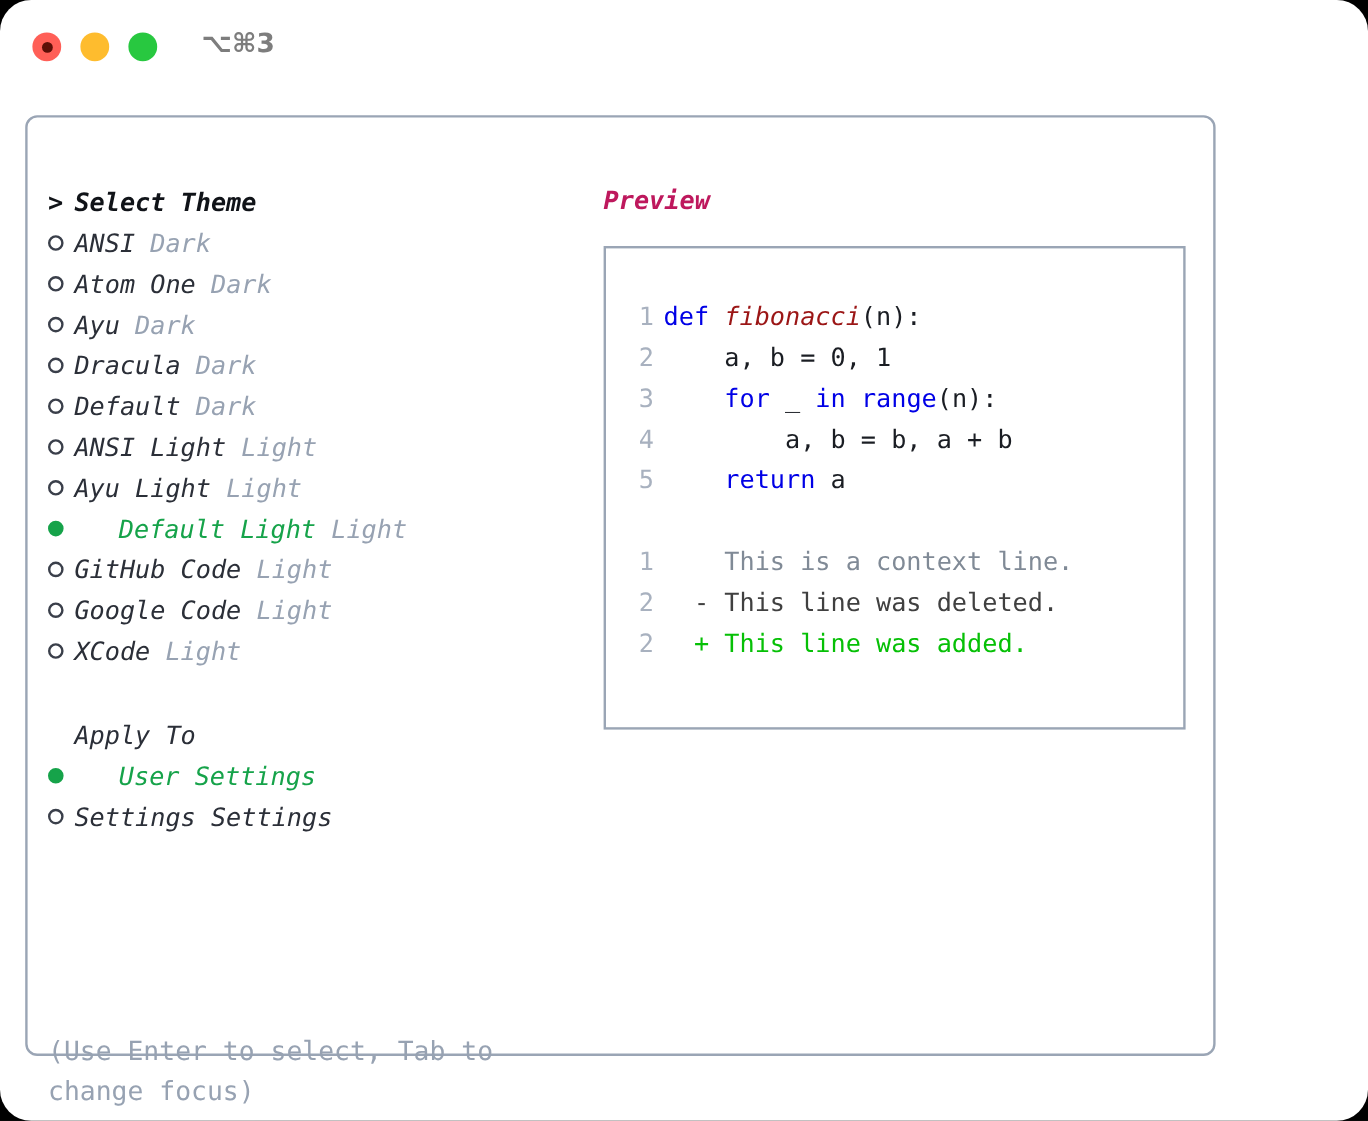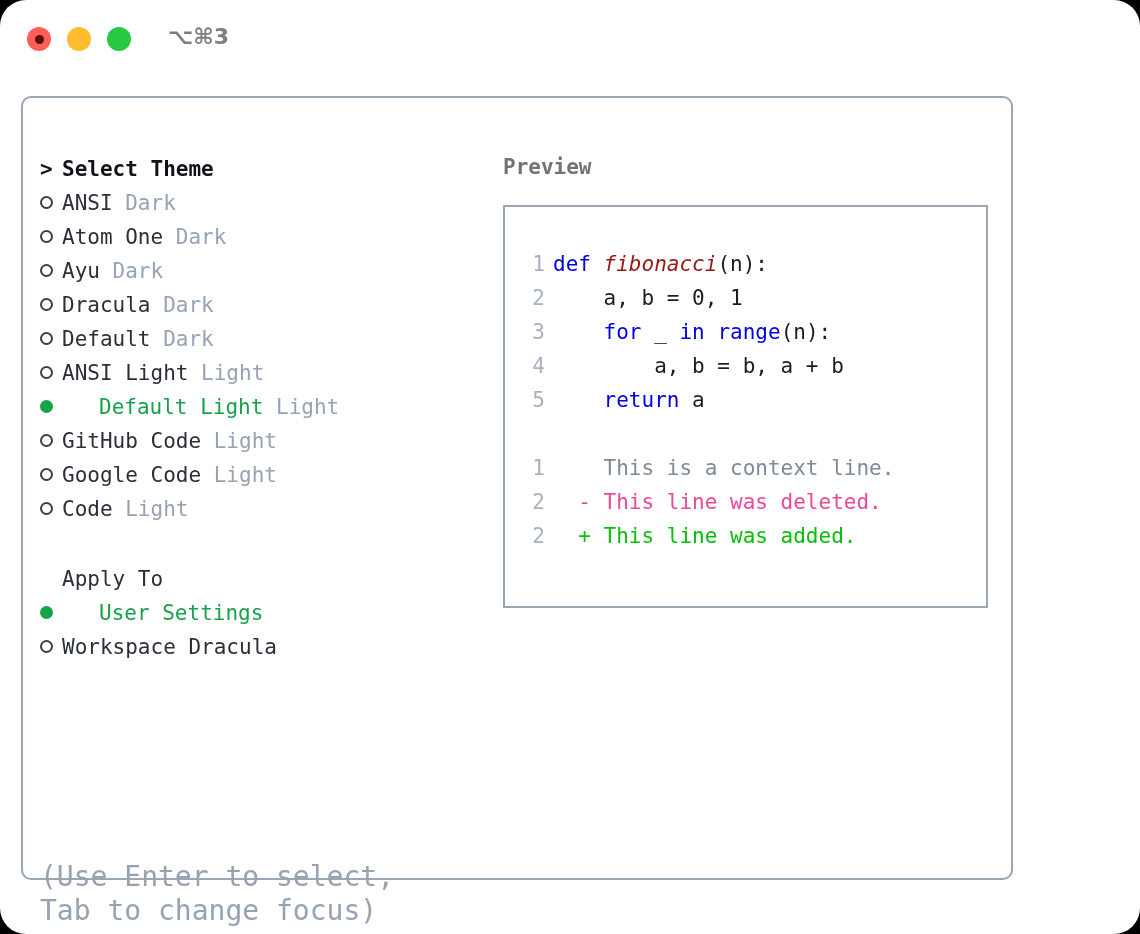--- a/index.html
+++ b/index.html
@@ -80,20 +80,21 @@
     left: 17px;
     top: 54px;
     width: 440px;
   }
   .row {
     height: 34px;
     line-height: 34px;
     font-size: 21px;
     white-space: nowrap;
     color: #2b2f38;
+    font-style: italic;
   }
   .row.header {
     font-weight: bold;
     color: #101318;
   }
   .marker {
     display: inline-block;
     width: 22px;
     font-size: 21px;
   }
@@ -110,36 +111,37 @@
   .dim { color: #97a2b2; }
   .sel { color: #16a34a; margin-left: 37px; }
   .label { }
   .spacer-md { height: 36px; }
 
   #hint {
     position: absolute;
     left: 17px;
     top: 762px;
     width: 410px;
-    font-size: 28px;
+    font-size: 22px;
     line-height: 34px;
     color: #97a2b2;
   }
 
   
   #right-col {
     position: absolute;
     left: 480px;
     top: 54px;
   }
   #preview-title {
     font-size: 21px;
     font-weight: bold;
-    color: #737373;
+    color: #be185d;
     line-height: 30px;
+    font-style: italic;
   }
   #preview-box {
     position: absolute;
     left: 480px;
     top: 107px;
     width: 485px;
     height: 403px;
     border: 2px solid #9aa5b5;
     box-sizing: border-box;
     background: #ffffff;
@@ -156,21 +158,21 @@
     display: inline-block;
     width: 26px;
     text-align: right;
     color: #a8b1bf;
     margin-right: 8px;
   }
   .kw  { color: #0000e6; text-align: center; }
   .fn  { color: #9b1616; font-style: italic; }
   .txt { color: #1a1d23; }
   .ctx { color: #808a96; }
-  .del { color: #ec4899; }
+  .del { color: #404040; }
   .add { color: #06c006; }
   .gap { height: 34px; }
 </style>
 </head>
 <body>
 
 <div id="window">
 
   <div id="titlebar">
     <div class="dot red">
@@ -187,34 +189,35 @@
       <div class="row header">
         <span class="marker">&gt;</span><span>Select Theme</span>
       </div>
       <div id="theme-items">
           <div class="row"><span class="marker"><span class="bullet-hollow"></span></span><span class="label">ANSI</span><span class="dim"> Dark</span></div>
           <div class="row"><span class="marker"><span class="bullet-hollow"></span></span><span class="label">Atom One</span><span class="dim"> Dark</span></div>
           <div class="row"><span class="marker"><span class="bullet-hollow"></span></span><span class="label">Ayu</span><span class="dim"> Dark</span></div>
           <div class="row"><span class="marker"><span class="bullet-hollow"></span></span><span class="label">Dracula</span><span class="dim"> Dark</span></div>
           <div class="row"><span class="marker"><span class="bullet-hollow"></span></span><span class="label">Default</span><span class="dim"> Dark</span></div>
           <div class="row"><span class="marker"><span class="bullet-hollow"></span></span><span class="label">ANSI Light</span><span class="dim"> Light</span></div>
+          <div class="row"><span class="marker"><span class="bullet-hollow"></span></span><span class="label">Ayu Light</span><span class="dim"> Light</span></div>
           <div class="row"><span class="marker"><span class="bullet-filled"></span></span><span class="label sel">Default Light</span><span class="dim"> Light</span></div>
           <div class="row"><span class="marker"><span class="bullet-hollow"></span></span><span class="label">GitHub Code</span><span class="dim"> Light</span></div>
           <div class="row"><span class="marker"><span class="bullet-hollow"></span></span><span class="label">Google Code</span><span class="dim"> Light</span></div>
-          <div class="row"><span class="marker"><span class="bullet-hollow"></span></span><span class="label">Code</span><span class="dim"> Light</span></div>
+          <div class="row"><span class="marker"><span class="bullet-hollow"></span></span><span class="label">XCode</span><span class="dim"> Light</span></div>
         </div>
 
       <div class="spacer-md"></div>
 
       <div class="row">
         <span class="marker"></span><span>Apply To</span>
       </div>
       <div id="apply-items">
           <div class="row"><span class="marker"><span class="bullet-filled"></span></span><span class="label sel">User Settings</span></div>
-          <div class="row"><span class="marker"><span class="bullet-hollow"></span></span><span class="label">Workspace Dracula</span></div>
+          <div class="row"><span class="marker"><span class="bullet-hollow"></span></span><span class="label">Settings Settings</span></div>
         </div>
     </div>
 
     <div id="hint">(Use Enter to select, Tab to change focus)</div>
 
     <div id="right-col">
       <div id="preview-title">Preview</div>
     </div>
 
     <div id="preview-box">

